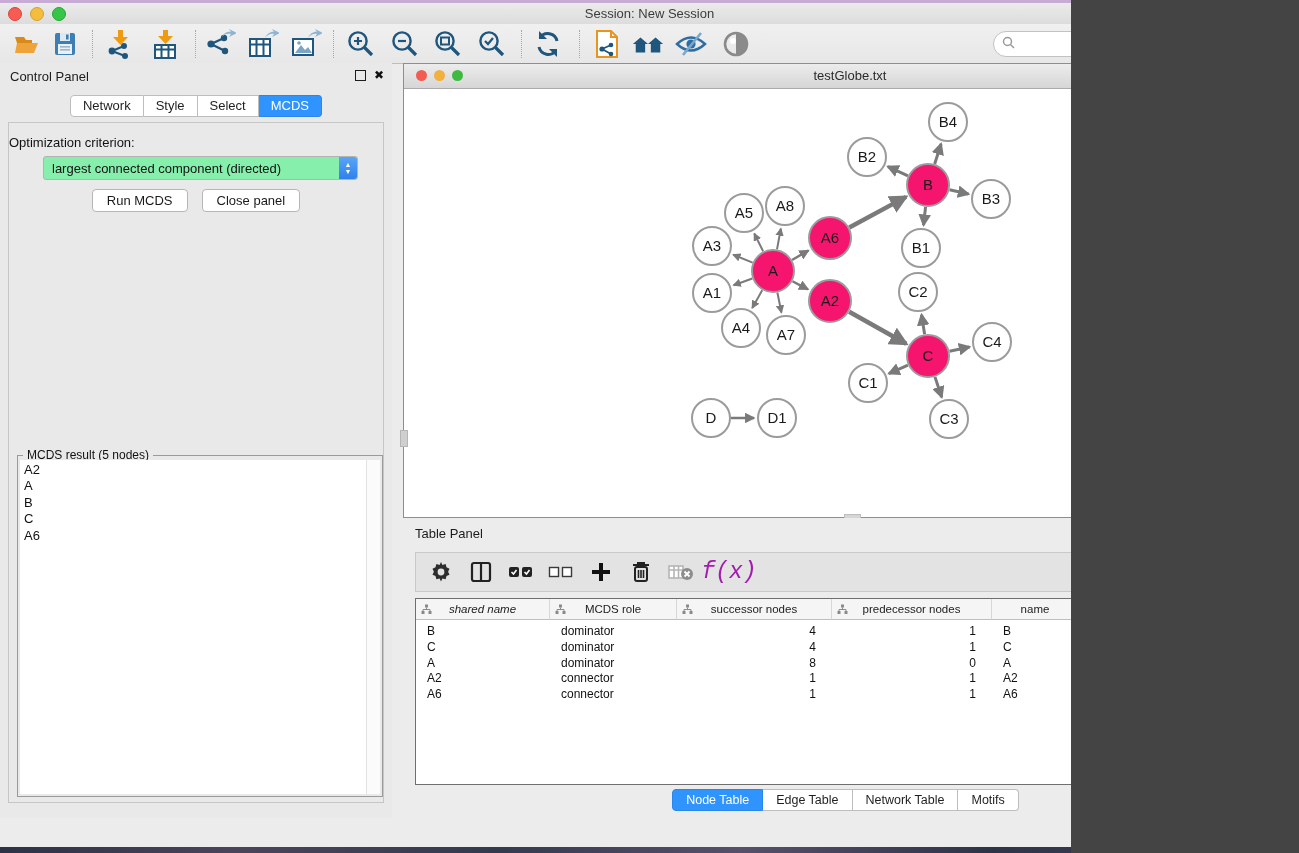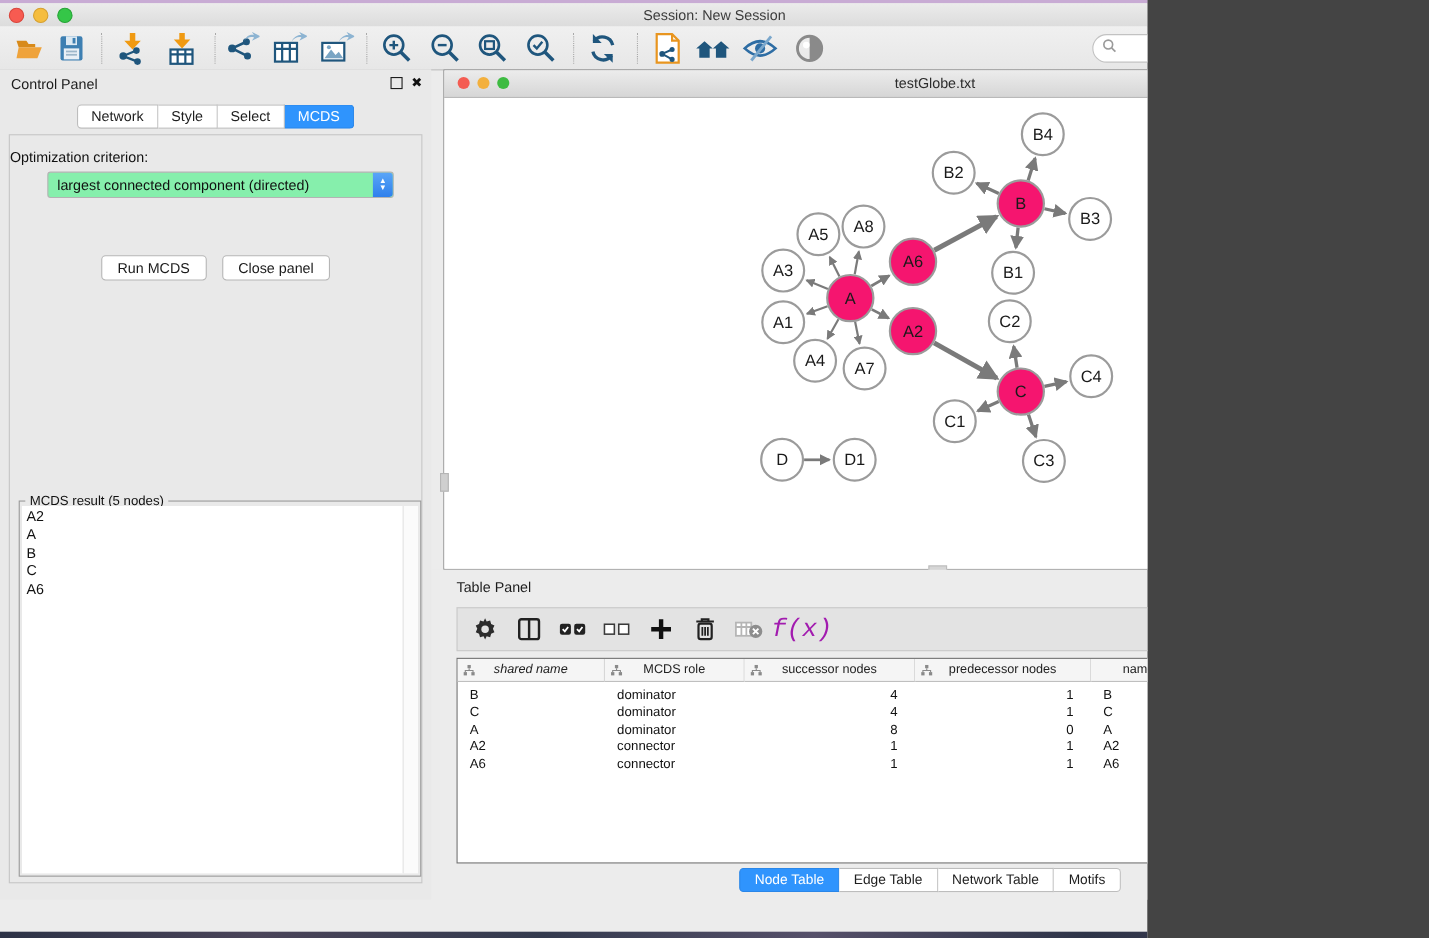--- a/index.html
+++ b/index.html
@@ -1,17 +1,17 @@
 <!DOCTYPE html>
 <html><head>
 <meta charset="utf-8">
 <style>
   html,body{margin:0;padding:0;}
   body{font-family:"Liberation Sans","DejaVu Sans",sans-serif;background:#444;}
-  .screen{position:relative;width:1043px;height:853px;background:#ececec;overflow:hidden;}
+  .screen{position:relative;width:1043px;height:853px;background:#ececec;overflow:hidden;padding-left:28px;}
 
   
   .desktop-top{position:absolute;left:0;top:0;width:1299px;height:3px;background:#c8abd4;}
   .titlebar{position:absolute;left:0;top:3px;width:1299px;height:21px;
     background:linear-gradient(#ebebeb,#dcdcdc);display:flex;align-items:center;}
   .tl-dots{position:absolute;left:8px;top:4px;display:flex;gap:8px;}
   .dot{width:12px;height:12px;border-radius:50%;}
   .dot.red{background:#f75b51;border:0.5px solid #d8453c;}
   .dot.yellow{background:#f5bd3e;border:0.5px solid #d6a030;}
   .dot.green{background:#35c648;border:0.5px solid #27a436;}
@@ -43,21 +43,21 @@
   .seg.active{background:#2f94fd;border-color:#2a86e8;color:#fff;}
   .cp-body{position:absolute;left:8px;top:59px;width:374px;height:679px;
     border:1px solid #c6c6c6;background:#e9e9e9;}
   .opt-label{position:absolute;left:0;top:12px;width:100%;text-align:left;font-size:13px;color:#111;}
   .dropdown{position:absolute;left:34px;top:33px;width:313px;height:22px;background:#86efac;
     border:1px solid #b3b3b3;border-radius:3px;display:flex;align-items:center;}
   .dropdown .dd-text{flex:1;font-size:13px;color:#111;padding-left:8px;white-space:nowrap;}
   .dd-stepper{width:18px;height:22px;background:linear-gradient(#5aa5f7,#2f80ec);
     border-radius:0 3px 3px 0;display:flex;flex-direction:column;align-items:center;justify-content:center;color:#fff;}
   .dd-stepper span{font-size:7px;line-height:7px;}
-  .cp-buttons{position:absolute;left:0;top:66px;width:100%;display:flex;justify-content:center;gap:14px;margin-top:43px;}
+  .cp-buttons{position:absolute;left:0;top:66px;width:100%;display:flex;justify-content:center;gap:14px;}
   .btn{background:#fff;border:1px solid #b6b6b6;border-radius:4px;font-size:13px;color:#1a1a1a;
     padding:3px 14px;height:15px;line-height:15px;cursor:default;}
   .groupbox{position:absolute;left:8px;top:332px;width:364px;height:340px;border:1px solid #9a9a9a;}
   .groupbox-title{position:absolute;top:-8px;left:5px;background:#e9e9e9;padding:0 4px;
     font-size:12px;color:#111;}
   .result-list{position:absolute;left:2px;top:4px;right:15px;bottom:2px;background:#fff;
     font-size:13px;color:#111;padding:2px 0 0 4px;overflow:hidden;}
   .result-list div{line-height:16.4px;}
   .result-scroll{position:absolute;top:4px;right:2px;bottom:2px;width:13px;background:#fbfbfb;
     border-left:1px solid #e3e3e3;}

